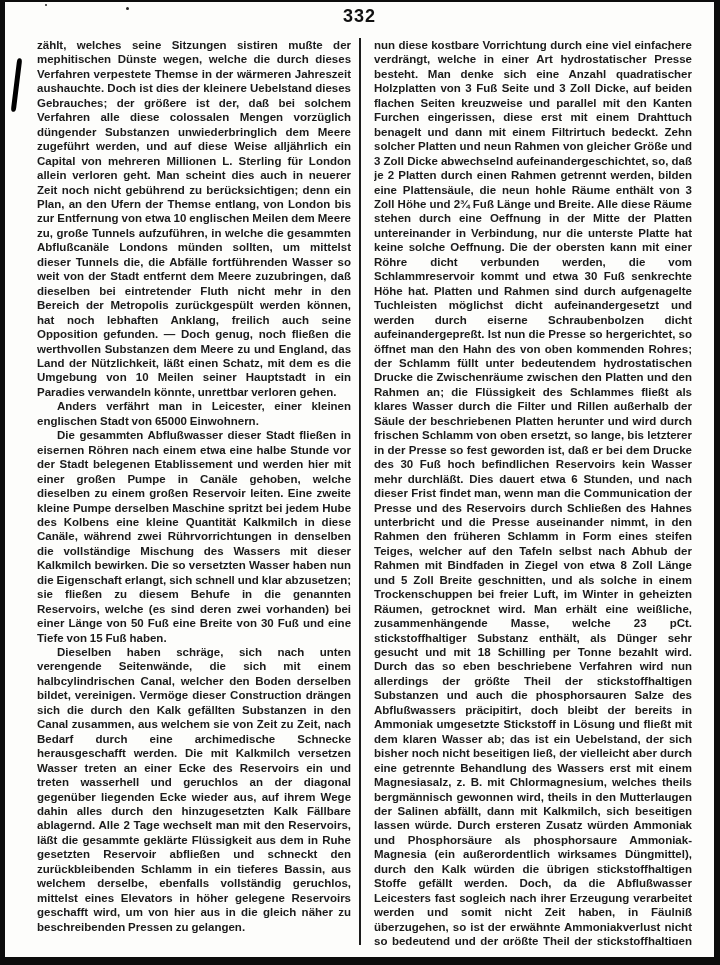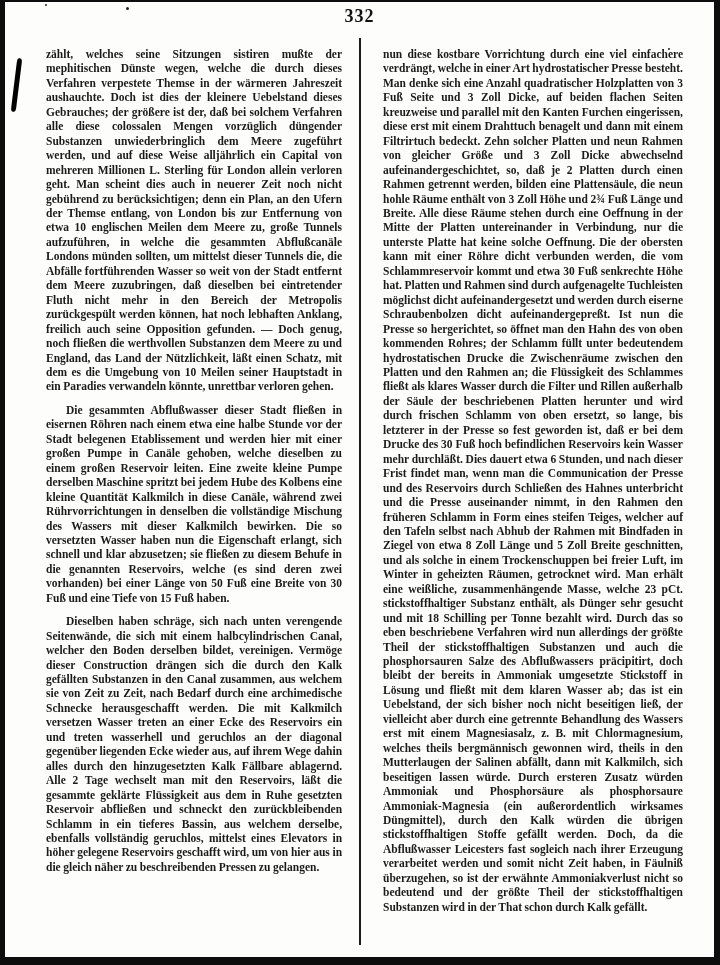--- a/index.html
+++ b/index.html
@@ -11,21 +11,21 @@
     position: relative;
     width: 720px;
     height: 965px;
     box-sizing: border-box;
     background: #fdfdfb;
     border-top: 2px solid #0d0d0d;
     border-left: 5px solid #0d0d0d;
     border-right: 6px solid #0d0d0d;
     border-bottom: 8px solid #0d0d0d;
     overflow: hidden;
-    font-family: Liberation Serif, serif;
+    font-family: Liberation Sans, sans-serif;
     color: #1b1b1b;
   }
   .page-number {
     position: absolute;
     top: 4px;
     left: 0;
     right: 0;
     text-align: center;
     font-weight: bold;
     font-size: 18px;
@@ -47,21 +47,21 @@
   .col-left { width: 318px; }
   .col-right { width: 322px; }
   .divider {
     width: 2px;
     background: #1c1c1c;
     margin-left: 8px;
     margin-right: 13px;
     align-self: stretch;
   }
   .col p {
-    margin: 9px;
+    margin: 0;
     font-size: 11.5px;
     line-height: 14.45px;
     font-weight: bold;
     text-align: justify;
     hyphens: auto;
     -webkit-hyphens: auto;
     word-spacing: -0.3px;
   }
   .col p.indent { text-indent: 20px; }
   .ink-stroke {
@@ -93,20 +93,21 @@
   <div class="speck speck-1"></div>
   <div class="speck speck-2"></div>
   <div class="speck speck-3"></div>
 
   <div class="ink-stroke"></div>
 
   <div class="columns">
 
     <div class="col col-left">
       <p>zählt, welches seine Sitzungen sistiren mußte der mephitischen Dünste wegen, welche die durch dieses Verfahren verpestete Themse in der wärmeren Jahreszeit aushauchte. Doch ist dies der kleinere Uebelstand dieses Gebrauches; der größere ist der, daß bei solchem Verfahren alle diese colossalen Mengen vorzüglich düngender Substanzen unwiederbringlich dem Meere zugeführt werden, und auf diese Weise alljährlich ein Capital von mehreren Millionen L. Sterling für London allein verloren geht. Man scheint dies auch in neuerer Zeit noch nicht gebührend zu berücksichtigen; denn ein Plan, an den Ufern der Themse entlang, von London bis zur Entfernung von etwa 10 englischen Meilen dem Meere zu, große Tunnels aufzuführen, in welche die gesammten Abflußcanäle Londons münden sollten, um mittelst dieser Tunnels die, die Abfälle fortführenden Wasser so weit von der Stadt entfernt dem Meere zuzubringen, daß dieselben bei eintretender Fluth nicht mehr in den Bereich der Metropolis zurückgespült werden können, hat noch lebhaften Anklang, freilich auch seine Opposition gefunden. — Doch genug, noch fließen die werthvollen Substanzen dem Meere zu und England, das Land der Nützlichkeit, läßt einen Schatz, mit dem es die Umgebung von 10 Meilen seiner Hauptstadt in ein Paradies verwandeln könnte, unrettbar verloren gehen.</p>
+      <p class="indent">Anders verfährt man in Leicester, einer kleinen englischen Stadt von 65000 Einwohnern.</p>
       <p class="indent">Die gesammten Abflußwasser dieser Stadt fließen in eisernen Röhren nach einem etwa eine halbe Stunde vor der Stadt belegenen Etablissement und werden hier mit einer großen Pumpe in Canäle gehoben, welche dieselben zu einem großen Reservoir leiten. Eine zweite kleine Pumpe derselben Maschine spritzt bei jedem Hube des Kolbens eine kleine Quantität Kalkmilch in diese Canäle, während zwei Rührvorrichtungen in denselben die vollständige Mischung des Wassers mit dieser Kalkmilch bewirken. Die so versetzten Wasser haben nun die Eigenschaft erlangt, sich schnell und klar abzusetzen; sie fließen zu diesem Behufe in die genannten Reservoirs, welche (es sind deren zwei vorhanden) bei einer Länge von 50 Fuß eine Breite von 30 Fuß und eine Tiefe von 15 Fuß haben.</p>
       <p class="indent">Dieselben haben schräge, sich nach unten verengende Seitenwände, die sich mit einem halbcylindrischen Canal, welcher den Boden derselben bildet, vereinigen. Vermöge dieser Construction drängen sich die durch den Kalk gefällten Substanzen in den Canal zusammen, aus welchem sie von Zeit zu Zeit, nach Bedarf durch eine archimedische Schnecke herausgeschafft werden. Die mit Kalkmilch versetzen Wasser treten an einer Ecke des Reservoirs ein und treten wasserhell und geruchlos an der diagonal gegenüber liegenden Ecke wieder aus, auf ihrem Wege dahin alles durch den hinzugesetzten Kalk Fällbare ablagernd. Alle 2 Tage wechselt man mit den Reservoirs, läßt die gesammte geklärte Flüssigkeit aus dem in Ruhe gesetzten Reservoir abfließen und schneckt den zurückbleibenden Schlamm in ein tieferes Bassin, aus welchem derselbe, ebenfalls vollständig geruchlos, mittelst eines Elevators in höher gelegene Reservoirs geschafft wird, um von hier aus in die gleich näher zu beschreibenden Pressen zu gelangen.</p>
     </div>
 
     <div class="divider"></div>
 
     <div class="col col-right">
       <p>nun diese kostbare Vorrichtung durch eine viel einfachere verdrängt, welche in einer Art hydrostatischer Presse besteht. Man denke sich eine Anzahl quadratischer Holzplatten von 3 Fuß Seite und 3 Zoll Dicke, auf beiden flachen Seiten kreuzweise und parallel mit den Kanten Furchen eingerissen, diese erst mit einem Drahttuch benagelt und dann mit einem Filtrirtuch bedeckt. Zehn solcher Platten und neun Rahmen von gleicher Größe und 3 Zoll Dicke abwechselnd aufeinandergeschichtet, so, daß je 2 Platten durch einen Rahmen getrennt werden, bilden eine Plattensäule, die neun hohle Räume enthält von 3 Zoll Höhe und 2¾ Fuß Länge und Breite. Alle diese Räume stehen durch eine Oeffnung in der Mitte der Platten untereinander in Verbindung, nur die unterste Platte hat keine solche Oeffnung. Die der obersten kann mit einer Röhre dicht verbunden werden, die vom Schlammreservoir kommt und etwa 30 Fuß senkrechte Höhe hat. Platten und Rahmen sind durch aufgenagelte Tuchleisten möglichst dicht aufeinandergesetzt und werden durch eiserne Schraubenbolzen dicht aufeinandergepreßt. Ist nun die Presse so hergerichtet, so öffnet man den Hahn des von oben kommenden Rohres; der Schlamm füllt unter bedeutendem hydrostatischen Drucke die Zwischenräume zwischen den Platten und den Rahmen an; die Flüssigkeit des Schlammes fließt als klares Wasser durch die Filter und Rillen außerhalb der Säule der beschriebenen Platten herunter und wird durch frischen Schlamm von oben ersetzt, so lange, bis letzterer in der Presse so fest geworden ist, daß er bei dem Drucke des 30 Fuß hoch befindlichen Reservoirs kein Wasser mehr durchläßt. Dies dauert etwa 6 Stunden, und nach dieser Frist findet man, wenn man die Communication der Presse und des Reservoirs durch Schließen des Hahnes unterbricht und die Presse auseinander nimmt, in den Rahmen den früheren Schlamm in Form eines steifen Teiges, welcher auf den Tafeln selbst nach Abhub der Rahmen mit Bindfaden in Ziegel von etwa 8 Zoll Länge und 5 Zoll Breite geschnitten, und als solche in einem Trockenschuppen bei freier Luft, im Winter in geheizten Räumen, getrocknet wird. Man erhält eine weißliche, zusammenhängende Masse, welche 23 pCt. stickstoffhaltiger Substanz enthält, als Dünger sehr gesucht und mit 18 Schilling per Tonne bezahlt wird. Durch das so eben beschriebene Verfahren wird nun allerdings der größte Theil der stickstoffhaltigen Substanzen und auch die phosphorsauren Salze des Abflußwassers präcipitirt, doch bleibt der bereits in Ammoniak umgesetzte Stickstoff in Lösung und fließt mit dem klaren Wasser ab; das ist ein Uebelstand, der sich bisher noch nicht beseitigen ließ, der vielleicht aber durch eine getrennte Behandlung des Wassers erst mit einem Magnesiasalz, z. B. mit Chlormagnesium, welches theils bergmännisch gewonnen wird, theils in den Mutterlaugen der Salinen abfällt, dann mit Kalkmilch, sich beseitigen lassen würde. Durch ersteren Zusatz würden Ammoniak und Phosphorsäure als phosphorsaure Ammoniak-Magnesia (ein außerordentlich wirksames Düngmittel), durch den Kalk würden die übrigen stickstoffhaltigen Stoffe gefällt werden. Doch, da die Abflußwasser Leicesters fast sogleich nach ihrer Erzeugung verarbeitet werden und somit nicht Zeit haben, in Fäulniß überzugehen, so ist der erwähnte Ammoniakverlust nicht so bedeutend und der größte Theil der stickstoffhaltigen Substanzen wird in der That schon durch Kalk gefällt.</p>
     </div>
 

